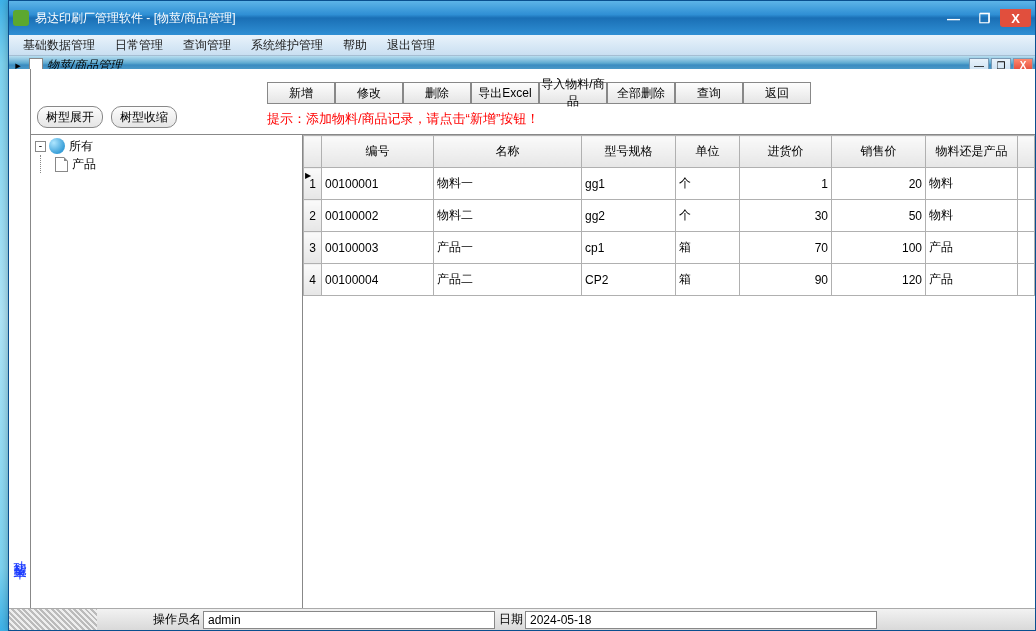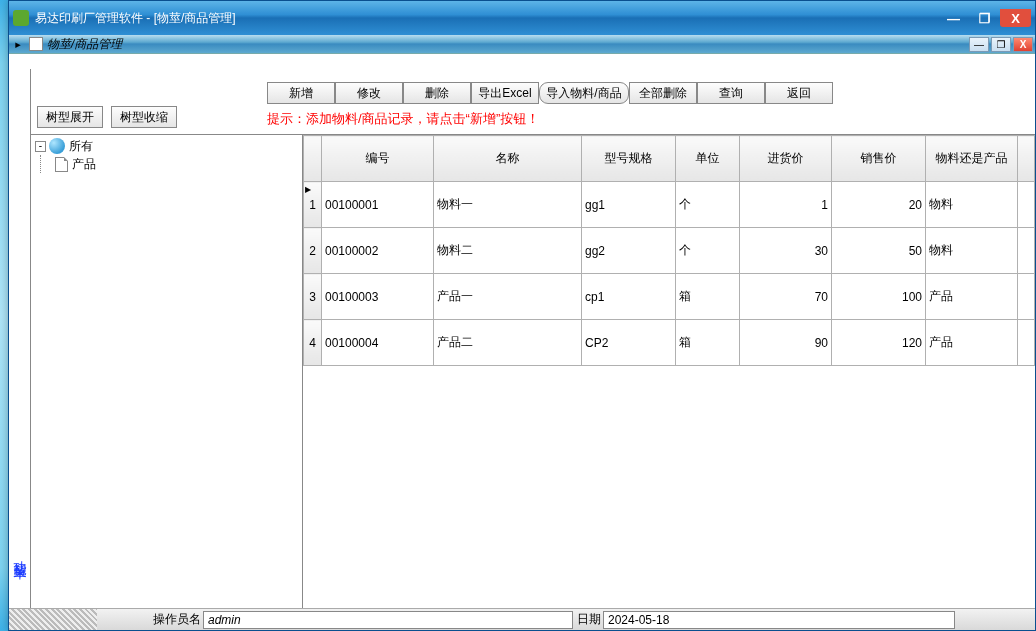--- a/index.html
+++ b/index.html
@@ -100,23 +100,23 @@
     background: linear-gradient(to bottom, #fdfdfd, #e5e5e5);
     border: 1px solid #888;
     padding: 3px 0;
     text-align: center;
     cursor: pointer;
     font-size: 12px;
     font-family: inherit;
     height: 22px;
     display: flex; align-items: center; justify-content: center;
   }
-  .btn-tree { width: 66px; }
+  .btn-tree { width: 66px; border-radius: 10px; }
   .btn-top  { width: 68px; }
-  .btn-top-wide { width: 90px; border-radius: 9px; }
+  .btn-top-wide { width: 68px; }
   
   .top-btn-row { display: flex; margin-left: auto; padding-right: 6px; padding-bottom: 22px; }
   .hint-wrap { flex:1; display:flex; flex-direction:column; align-items:flex-start; gap:6px; margin-left: 82px; }
   .hint { color: #ff0000; font-size: 13px; }
   
   
   .middle {
     flex: 1; display: flex; overflow: hidden;
   }
   .tree-pane {
@@ -147,21 +147,21 @@
   .tree-line { border-left: 1px dotted #888; margin-left: 5px; padding-left: 14px; }
   
   
   .grid-pane {
     flex: 1; overflow: auto; position: relative; background: #fff;
   }
   table.grid {
     border-collapse: collapse; width: 100%; table-layout: fixed;
   }
   table.grid th, table.grid td {
-    border: 1px solid #b0b0b0; padding: 14px 3px; height: 18px;
+    border: 1px solid #b0b0b0; padding: 7px 3px; height: 18px;
     font-size: 12px; white-space: nowrap; overflow: hidden;
   }
   table.grid th {
     background: linear-gradient(to bottom, #fafafa, #e6e6e6);
     font-weight: normal;
   }
   .row-head { text-align: center; background: linear-gradient(to bottom, #fafafa, #e6e6e6); width: 18px; }
   col.c-rowhead { width: 18px; }
   col.c-code    { width: 112px; }
   col.c-name    { width: 148px; }
@@ -185,39 +185,47 @@
   }
   .statusbar .grip {
     width: 88px; height: 100%;
     background: repeating-linear-gradient(45deg, #bbb, #bbb 2px, #eee 2px, #eee 4px);
   }
   .statusbar .lbl { margin-left: 56px; }
   .statusbar .field {
     border: 1px solid #888; background: #fff; padding: 1px 4px; height: 18px;
     display: flex; align-items: center;
   }
-  .statusbar .op-field { width: 370px; margin-left: 2px; font-style: italic; }
+  .statusbar .op-field { width: 292px; margin-left: 2px; }
   .statusbar .date-field { width: 352px; margin-left: 2px; }
   .statusbar .date-lbl { margin-left: 4px; }
 </style>
 </head>
 <body>
 
 <div class="outer-window">
 
   <div class="titlebar">
     <span class="app-icon"></span>
     <span class="title">易达印刷厂管理软件  - [物莖/商品管理]</span>
     <div class="win-btns">
       <div class="win-btn">—</div>
       <div class="win-btn">❐</div>
       <div class="win-btn close">X</div>
     </div>
   </div>
 
+  <div class="menubar">
+    <div class="menu-item">基础数据管理</div>
+    <div class="menu-item">日常管理</div>
+    <div class="menu-item">查询管理</div>
+    <div class="menu-item">系统维护管理</div>
+    <div class="menu-item">帮助</div>
+    <div class="menu-item">退出管理</div>
+  </div>
 
   <div class="subbar">
     <span class="arrow">▸</span>
     <span class="doc-icon"></span>
     <span class="sub-title">物莖/商品管理</span>
     <div class="sub-btns">
       <div class="sub-btn">—</div>
       <div class="sub-btn">❐</div>
       <div class="sub-btn close2">X</div>
     </div>

